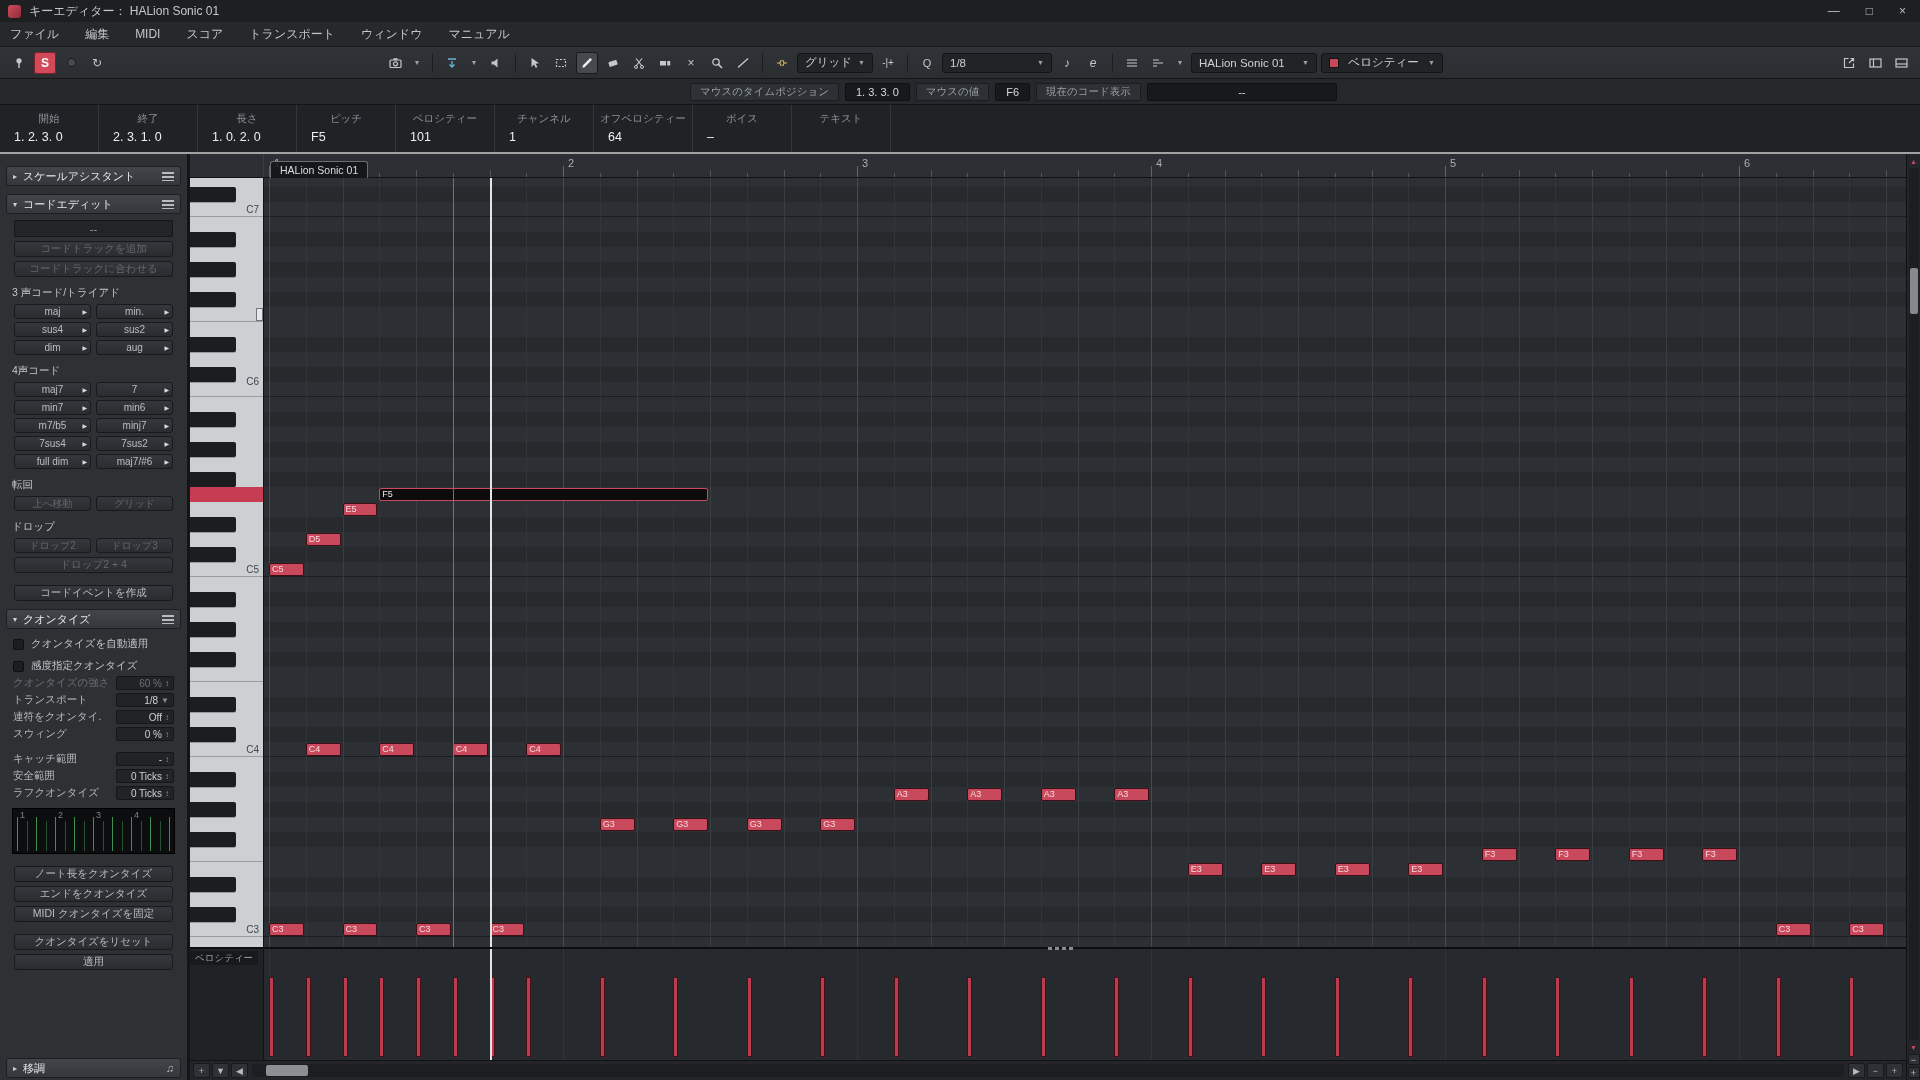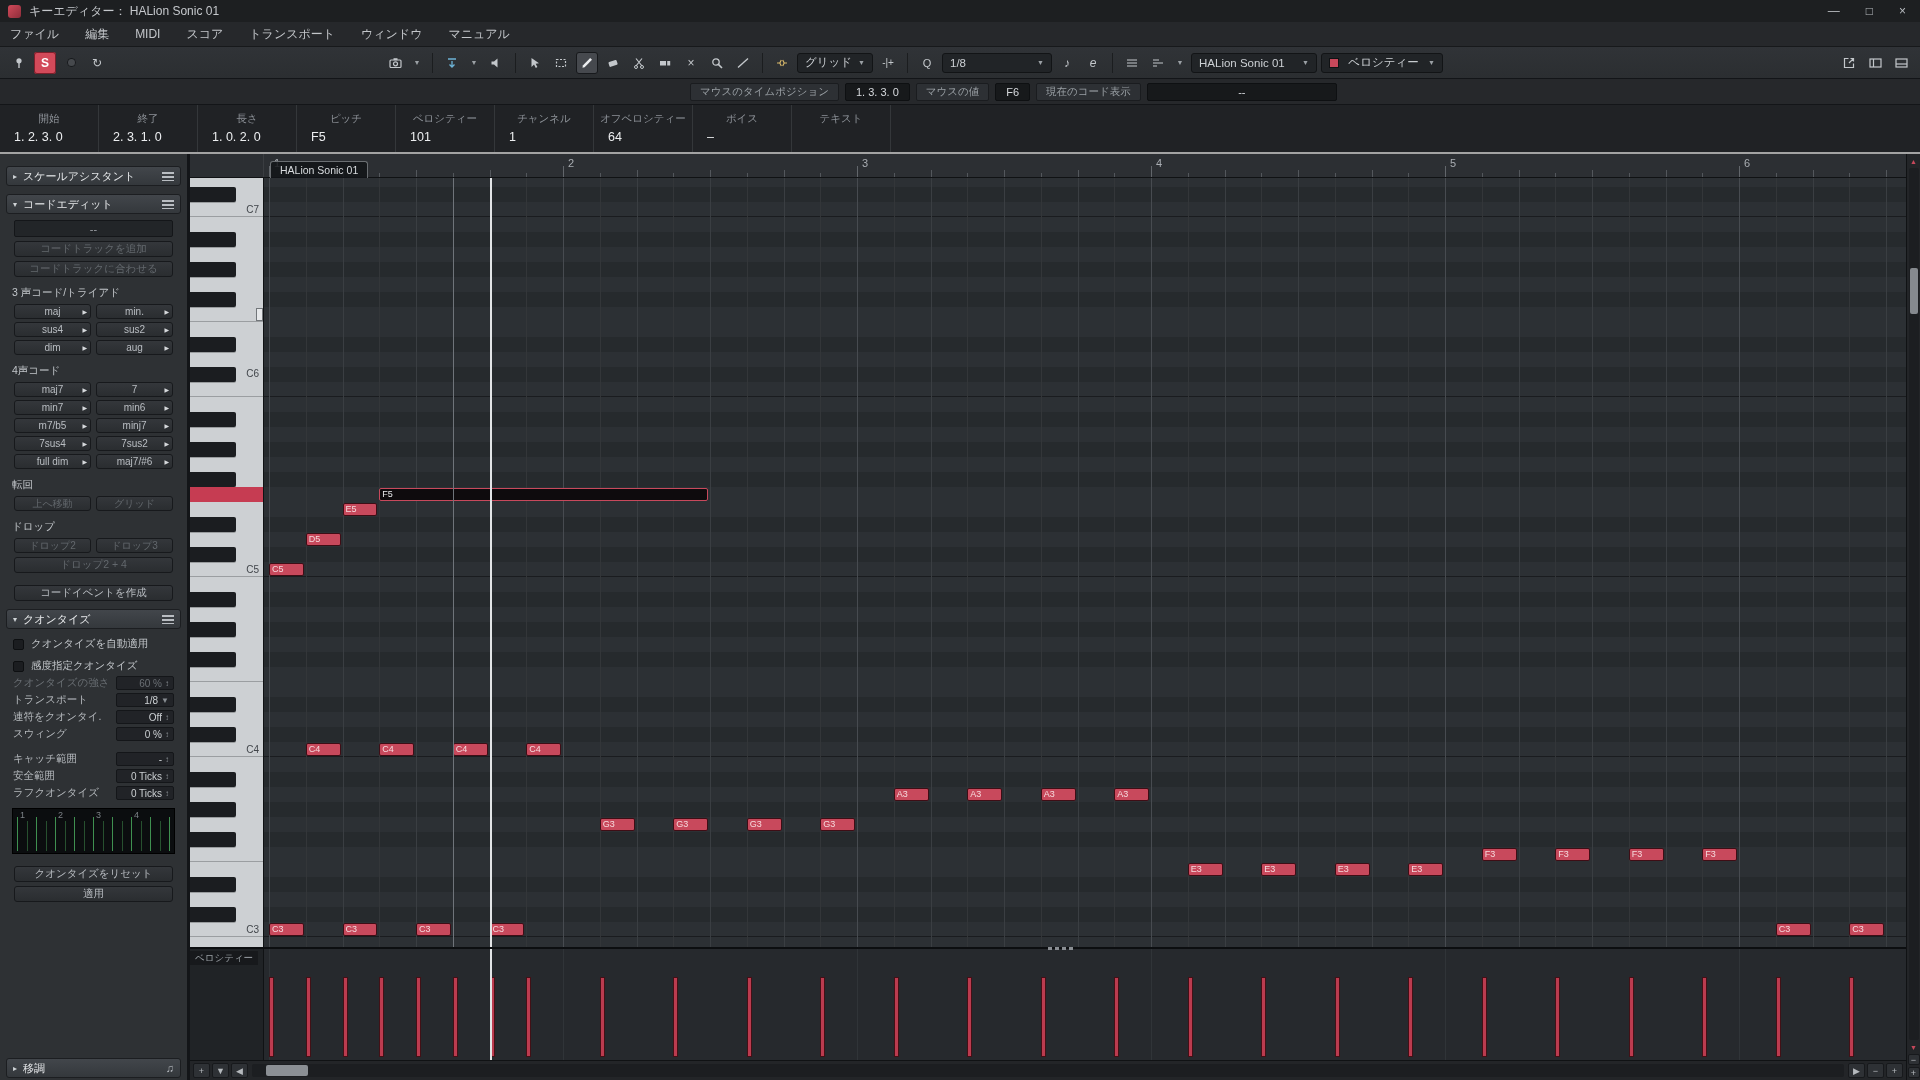--- a/index.html
+++ b/index.html
@@ -525,20 +525,25 @@
           <div class="qline" style="left: 108.5px;"></div>
           <div class="qline strong" style="left: 118px;"></div>
           <div class="qline" style="left: 127.5px;"></div>
           <div class="qline strong" style="left: 137px;"></div>
           <div class="qline" style="left: 146.5px;"></div>
           <div class="qline strong" style="left: 156px;"></div>
           <div class="qnum" style="left: 7px;">1</div>
           <div class="qnum" style="left: 45px;">2</div>
           <div class="qnum" style="left: 83px;">3</div>
           <div class="qnum" style="left: 121px;">4</div>
+        </div>
+      <div id="qbuttons">
+          <div class="insp-btn mt">ノート長をクオンタイズ</div>
+          <div class="insp-btn">エンドをクオンタイズ</div>
+          <div class="insp-btn">MIDI クオンタイズを固定</div>
         </div>
       <div class="insp-btn mt">クオンタイズをリセット</div>
       <div class="insp-btn">適用</div>
       <div class="insp-header bottom">
           <span class="tri">▸</span>
           <span>移調</span>
           <span style="margin-left:auto;font-size:11px;color:#b9bdc2">♫</span>
         </div>
     </aside>
 
@@ -606,21 +611,21 @@
               <div class="black-key" style="top: 9px;"></div>
               <div class="key-sep" style="top: 38px;"></div>
               <div class="oct-label" style="top: 24px;">C7</div>
               <div class="black-key" style="top: 54px;"></div>
               <div class="black-key" style="top: 84px;"></div>
               <div class="black-key" style="top: 114px;"></div>
               <div class="key-sep" style="top: 143px;"></div>
               <div class="black-key" style="top: 159px;"></div>
               <div class="black-key" style="top: 189px;"></div>
               <div class="key-sep" style="top: 218px;"></div>
-              <div class="oct-label" style="top: 188px;">C6</div>
+              <div class="oct-label" style="top: 196px;">C6</div>
               <div class="black-key" style="top: 234px;"></div>
               <div class="black-key" style="top: 264px;"></div>
               <div class="black-key" style="top: 294px;"></div>
               <div class="key-sep" style="top: 323px;"></div>
               <div class="black-key" style="top: 339px;"></div>
               <div class="black-key" style="top: 369px;"></div>
               <div class="key-sep" style="top: 398px;"></div>
               <div class="oct-label" style="top: 384px;">C5</div>
               <div class="black-key" style="top: 414px;"></div>
               <div class="black-key" style="top: 444px;"></div>

